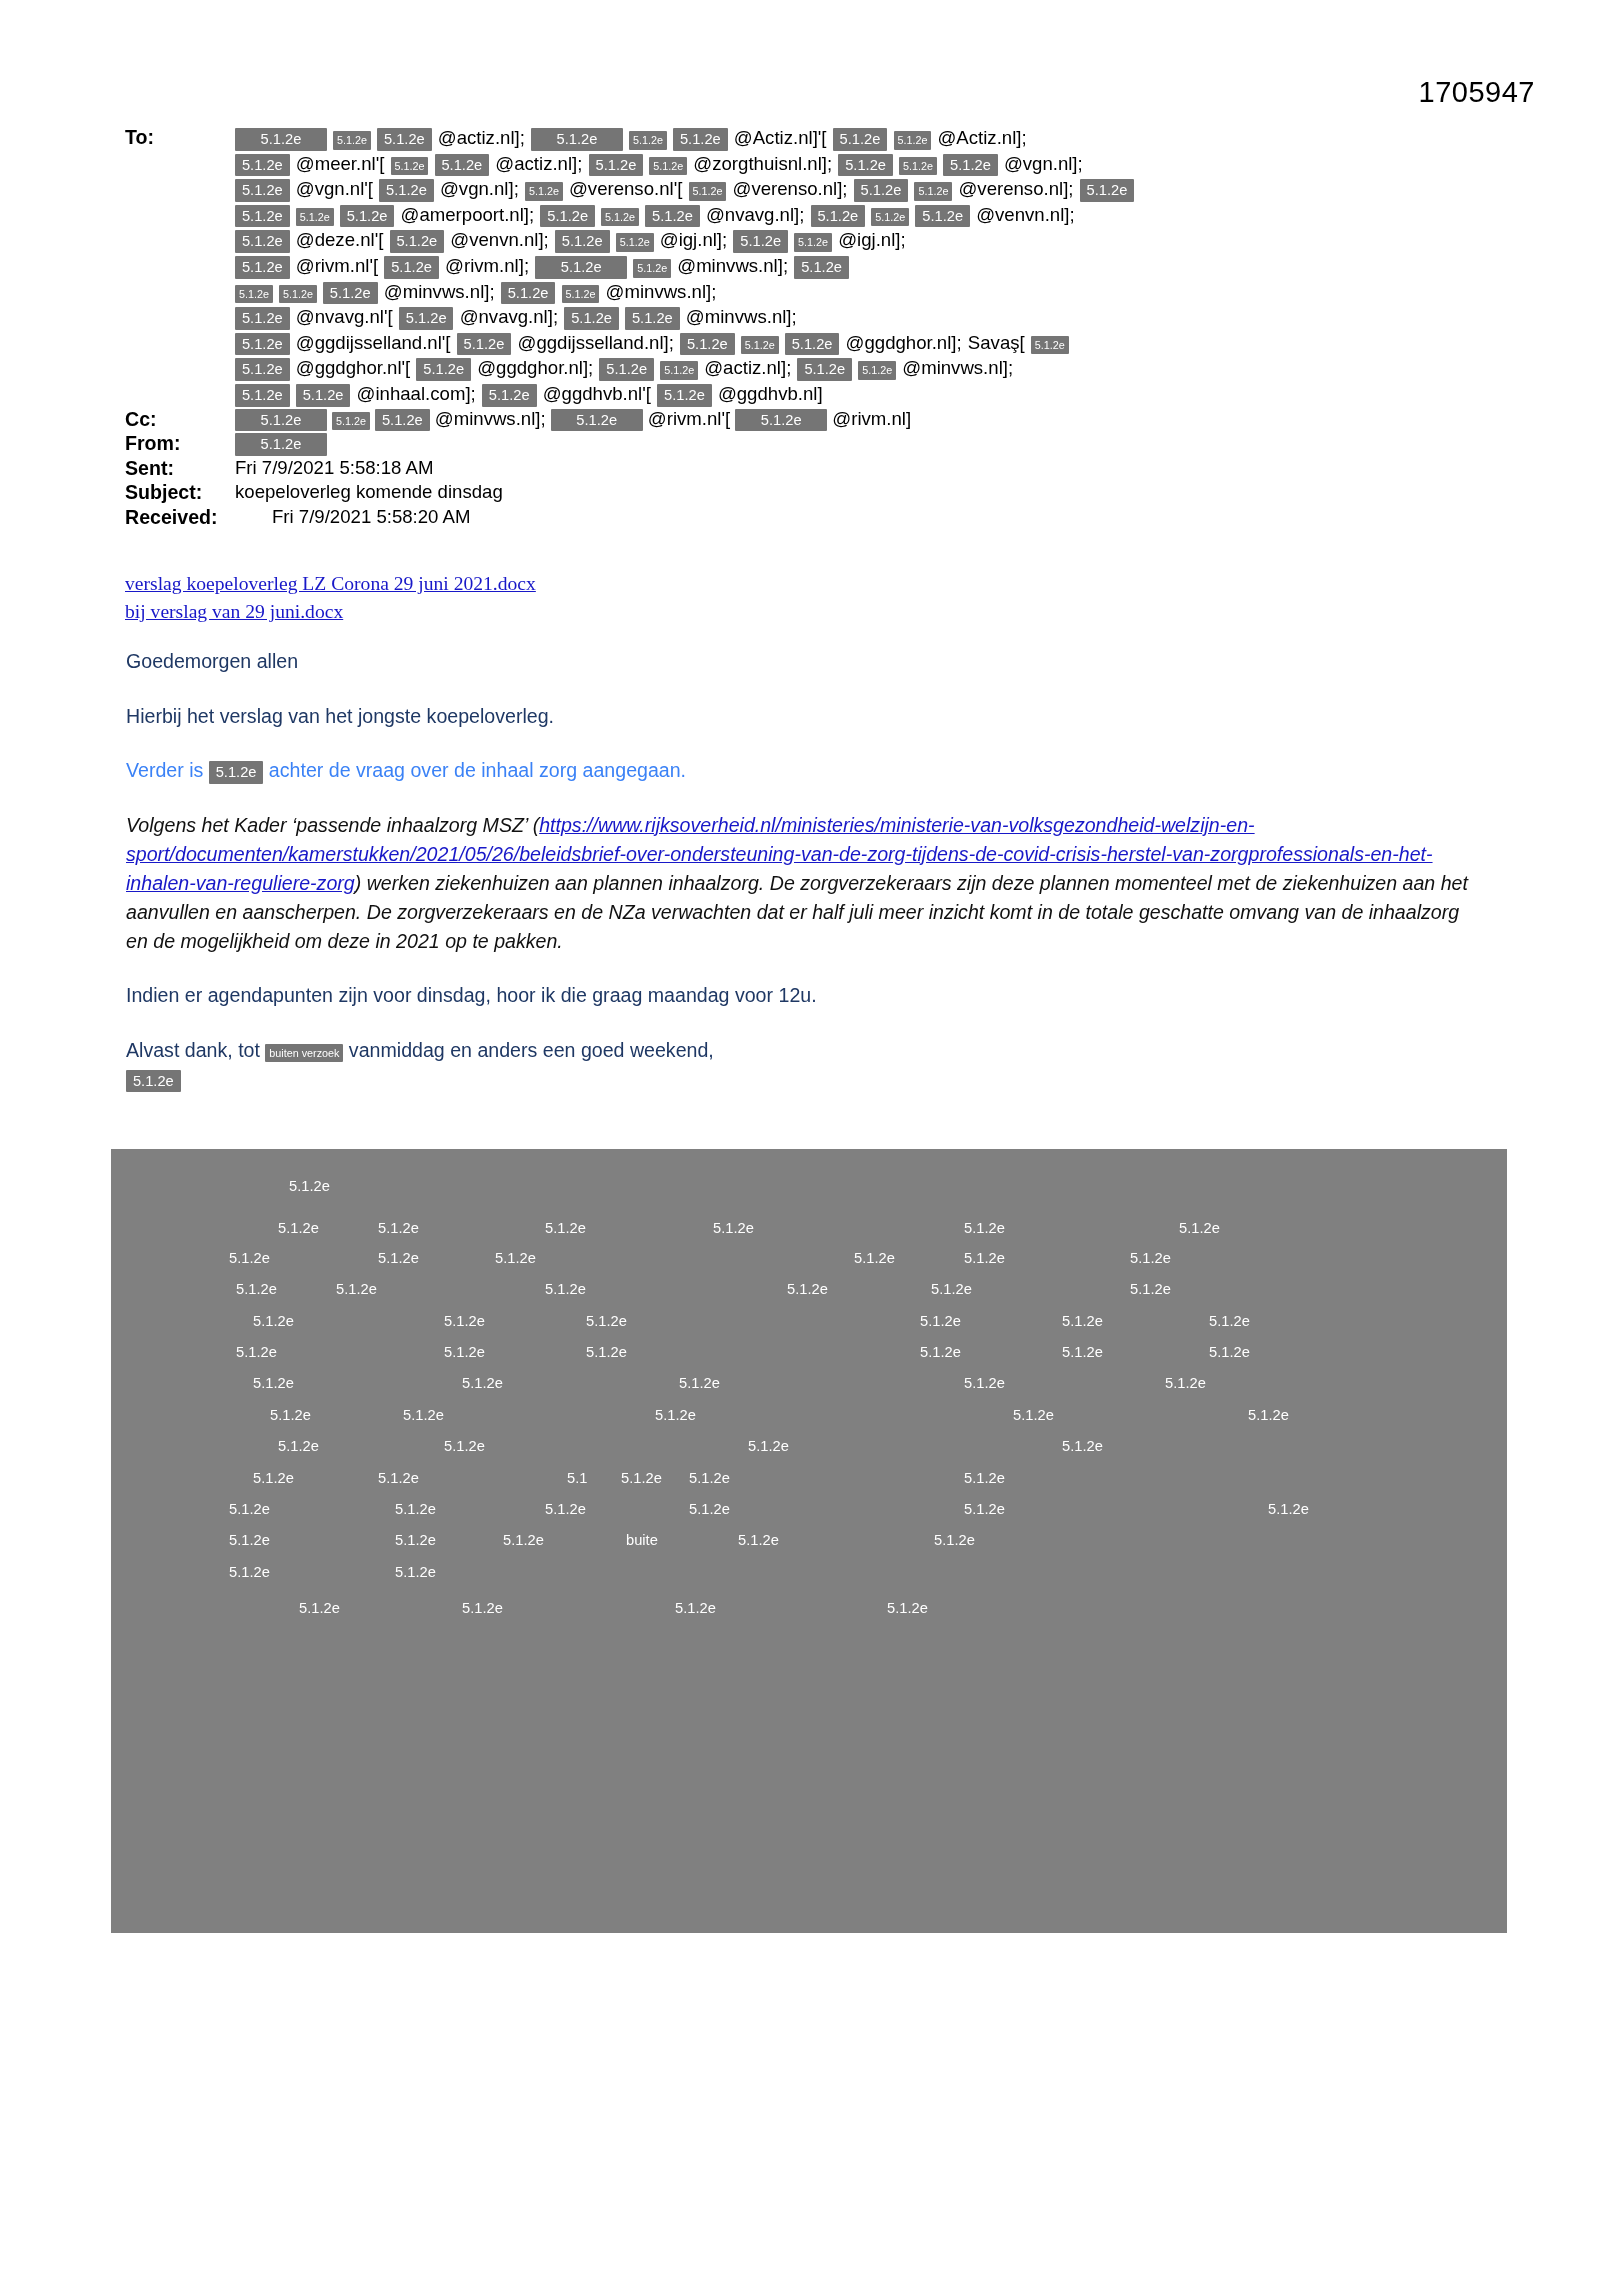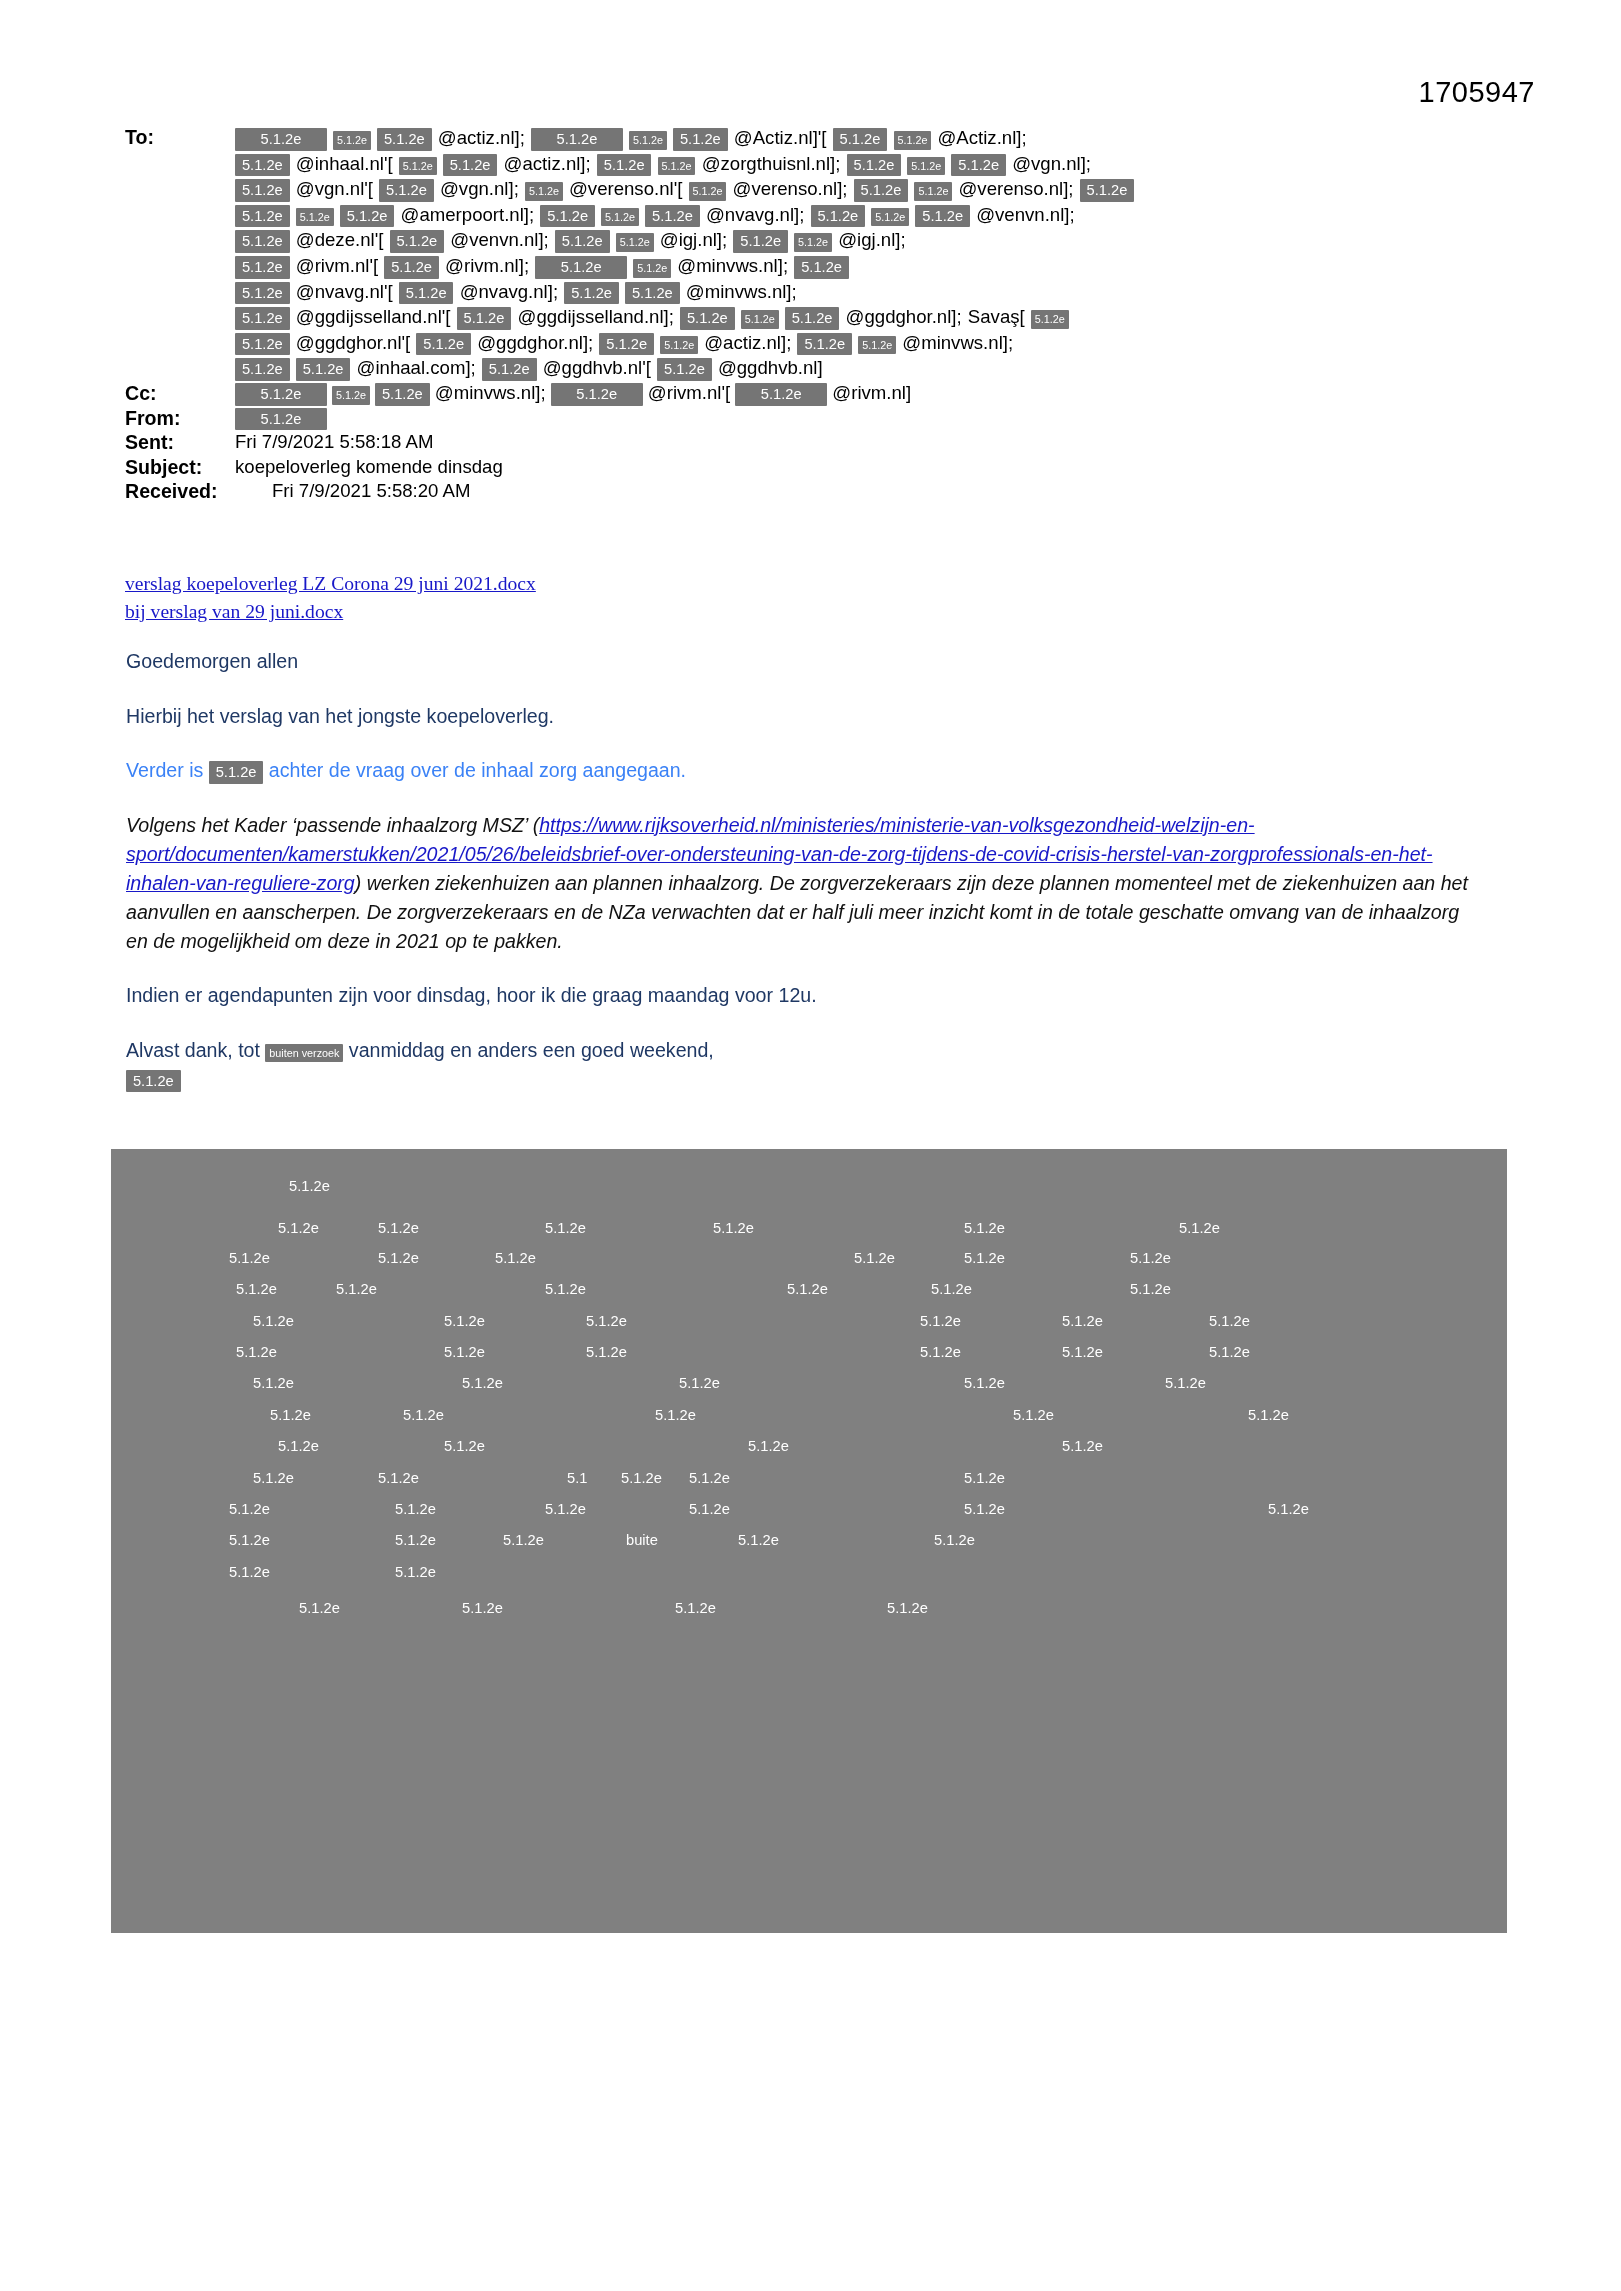--- a/index.html
+++ b/index.html
@@ -161,21 +161,21 @@
           <span class="redact wide">5.1.2e</span>
           <span class="redact sm">5.1.2e</span>
           <span class="redact">5.1.2e</span>
           <span>@Actiz.nl]'[</span>
           <span class="redact">5.1.2e</span>
           <span class="redact sm">5.1.2e</span>
           <span>@Actiz.nl];</span>
         </div>
         <div class="seg">
           <span class="redact">5.1.2e</span>
-          <span>@inhaal.nl'[</span>
+          <span>@meer.nl'[</span>
           <span class="redact sm">5.1.2e</span>
           <span class="redact">5.1.2e</span>
           <span>@actiz.nl];</span>
           <span class="redact">5.1.2e</span>
           <span class="redact sm">5.1.2e</span>
           <span>@zorgthuisnl.nl];</span>
           <span class="redact">5.1.2e</span>
           <span class="redact sm">5.1.2e</span>
           <span class="redact">5.1.2e</span>
           <span>@vgn.nl];</span>
@@ -222,20 +222,29 @@
         </div>
         <div class="seg">
           <span class="redact">5.1.2e</span>
           <span>@rivm.nl'[</span>
           <span class="redact">5.1.2e</span>
           <span>@rivm.nl];</span>
           <span class="redact wide">5.1.2e</span>
           <span class="redact sm">5.1.2e</span>
           <span>@minvws.nl];</span>
           <span class="redact">5.1.2e</span>
+        </div>
+        <div class="seg">
+          <span class="redact sm">5.1.2e</span>
+          <span class="redact sm">5.1.2e</span>
+          <span class="redact">5.1.2e</span>
+          <span>@minvws.nl];</span>
+          <span class="redact">5.1.2e</span>
+          <span class="redact sm">5.1.2e</span>
+          <span>@minvws.nl];</span>
         </div>
         <div class="seg">
           <span class="redact">5.1.2e</span>
           <span>@nvavg.nl'[</span>
           <span class="redact">5.1.2e</span>
           <span>@nvavg.nl];</span>
           <span class="redact">5.1.2e</span>
           <span class="redact">5.1.2e</span>
           <span>@minvws.nl];</span>
         </div>

